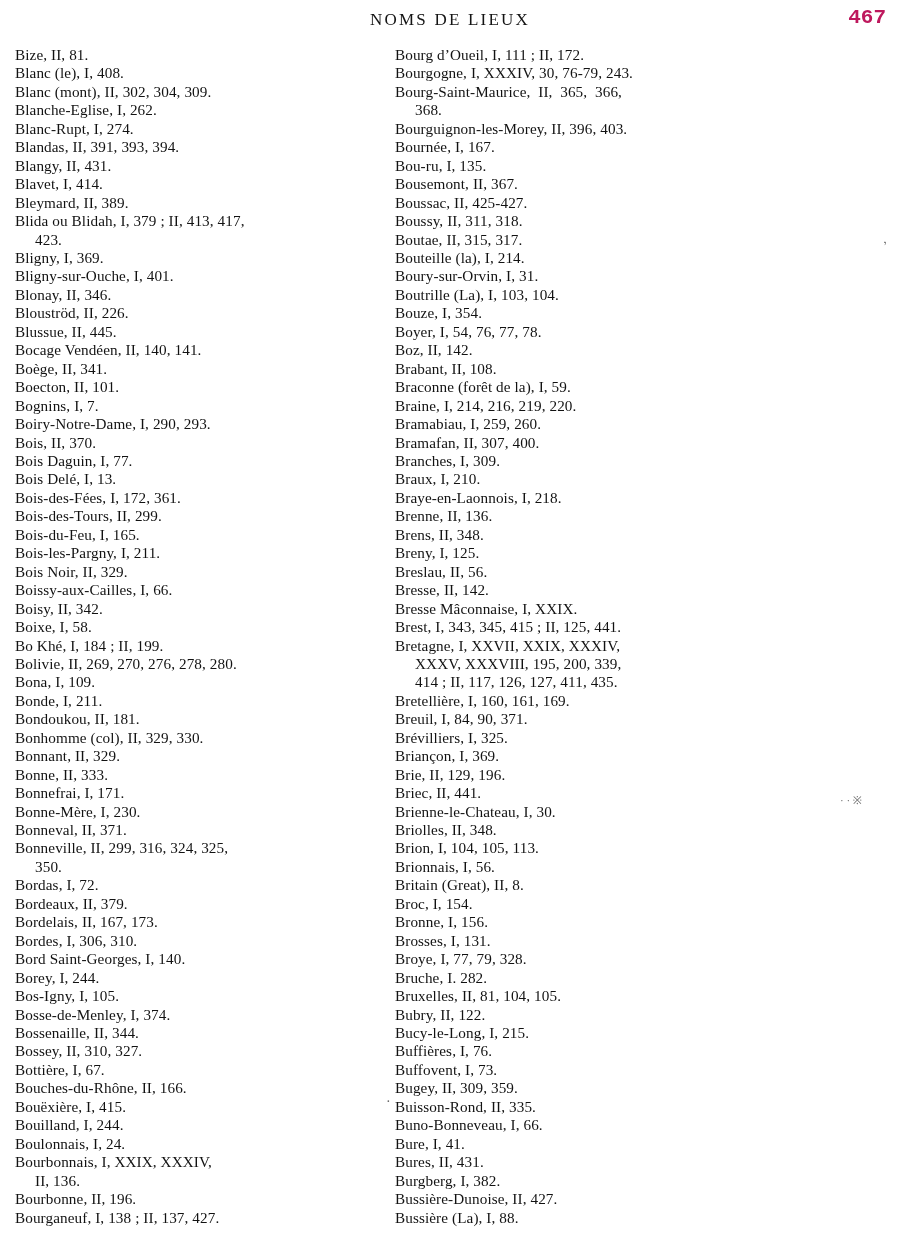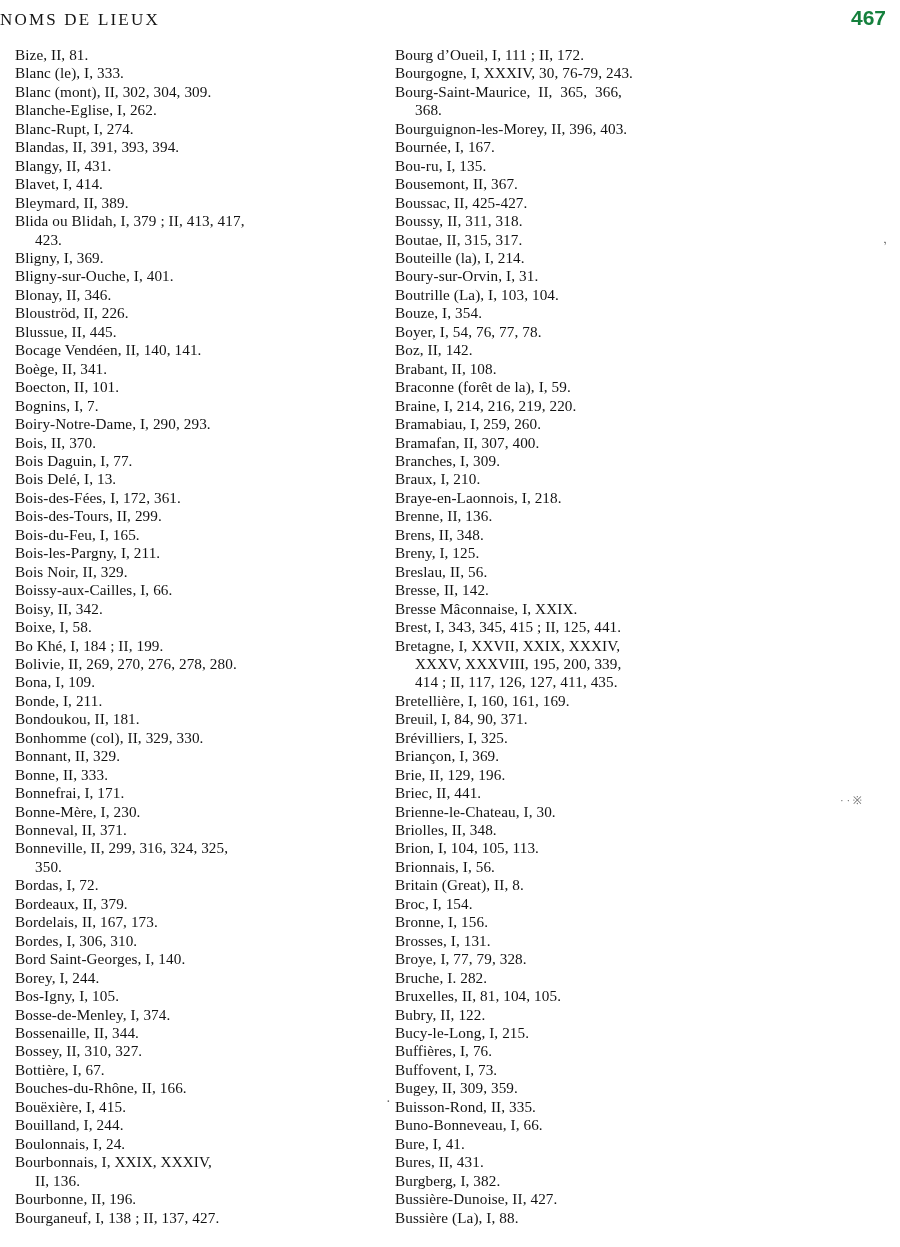--- a/index.html
+++ b/index.html
@@ -25,34 +25,34 @@
   .header {
     position: relative;
     height: 34px;
     margin: 6px 0 6px 0;
   }
   .header-title {
     position: absolute;
     left: 0;
     right: 0;
     top: 4px;
-    text-align: left;
+    text-align: center;
     font-size: 17px;
     letter-spacing: 2.2px;
     font-family: "Liberation Serif", serif;
     color: #141414;
   }
   .header-folio {
     position: absolute;
     right: 14px;
     top: 0px;
     font-size: 21px;
     font-weight: bold;
-    color: #15803d;
-    font-family: Liberation Sans, sans-serif;
+    color: #be185d;
+    font-family: Liberation Mono, monospace;
   }
   .columns {
     display: flex;
     flex-direction: row;
     align-items: flex-start;
     padding: 0 4px 0 15px;
   }
   .col {
     width: 380px;
     box-sizing: border-box;
@@ -90,21 +90,21 @@
 <div class="page">
 
   <div class="header">
     <div class="header-title">NOMS DE LIEUX</div>
     <div class="header-folio">467</div>
   </div>
 
   <div class="columns">
     <div class="col col-left" id="col-left">
         <div class="entry">Bize, II, 81.</div>
-        <div class="entry">Blanc (le), I, 333.</div>
+        <div class="entry">Blanc (le), I, 408.</div>
         <div class="entry">Blanc (mont), II, 302, 304, 309.</div>
         <div class="entry">Blanche-Eglise, I, 262.</div>
         <div class="entry">Blanc-Rupt, I, 274.</div>
         <div class="entry">Blandas, II, 391, 393, 394.</div>
         <div class="entry">Blangy, II, 431.</div>
         <div class="entry">Blavet, I, 414.</div>
         <div class="entry">Bleymard, II, 389.</div>
         <div class="entry">Blida ou Blidah, I, 379 ; II, 413, 417,</div>
         <div class="entry cont">423.</div>
         <div class="entry">Bligny, I, 369.</div>

